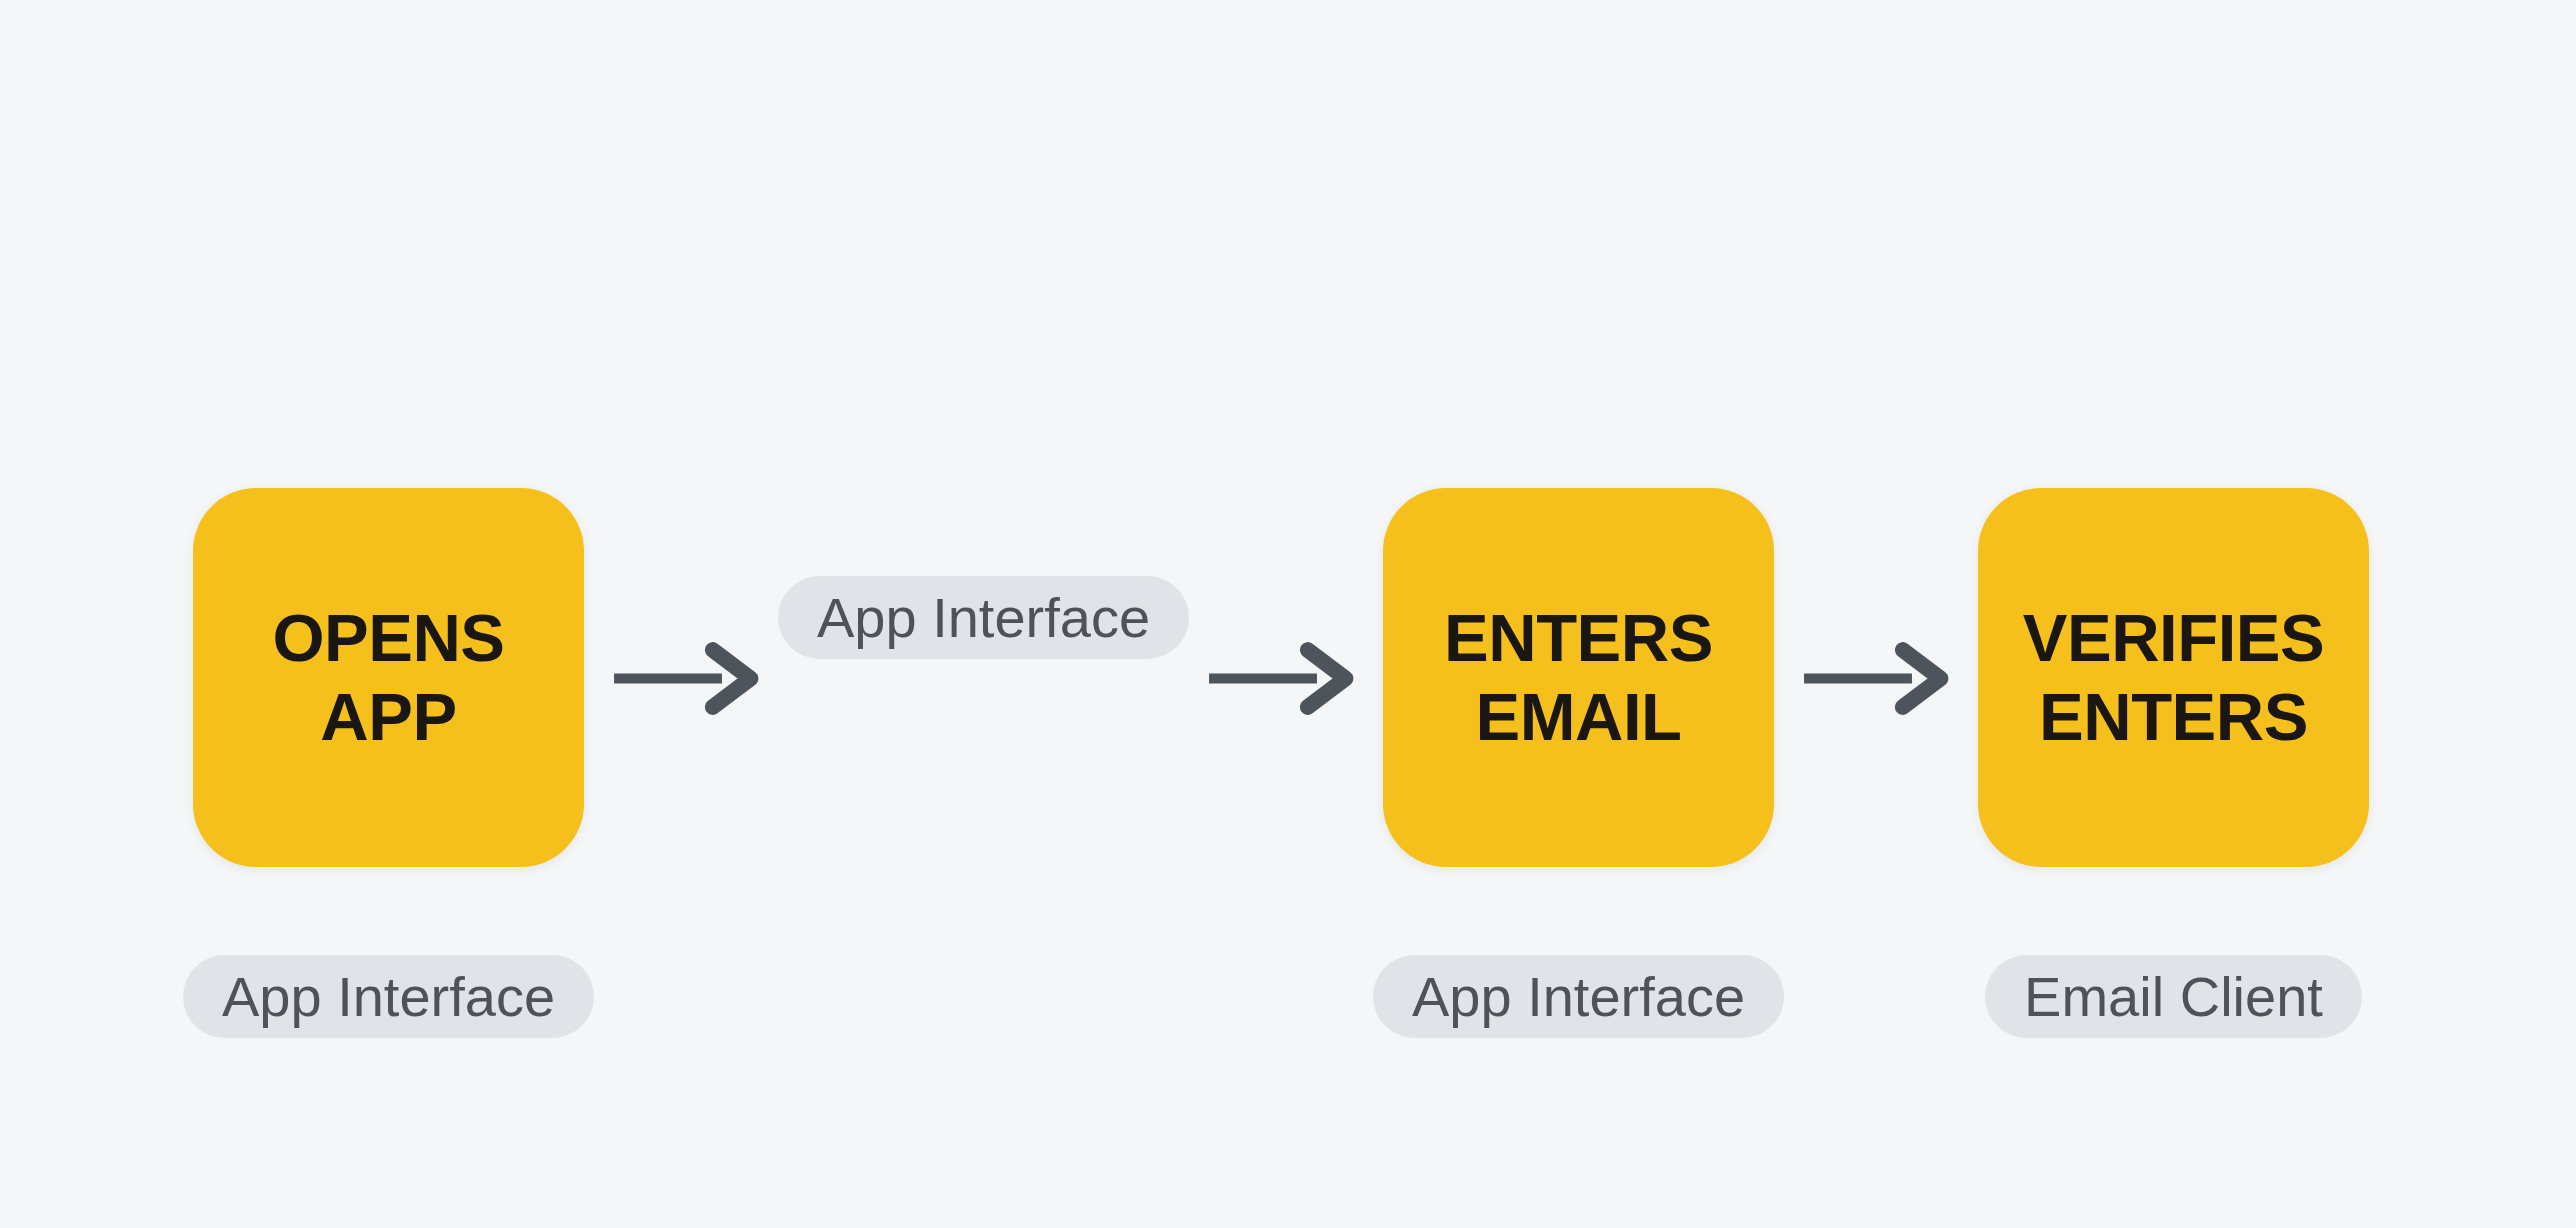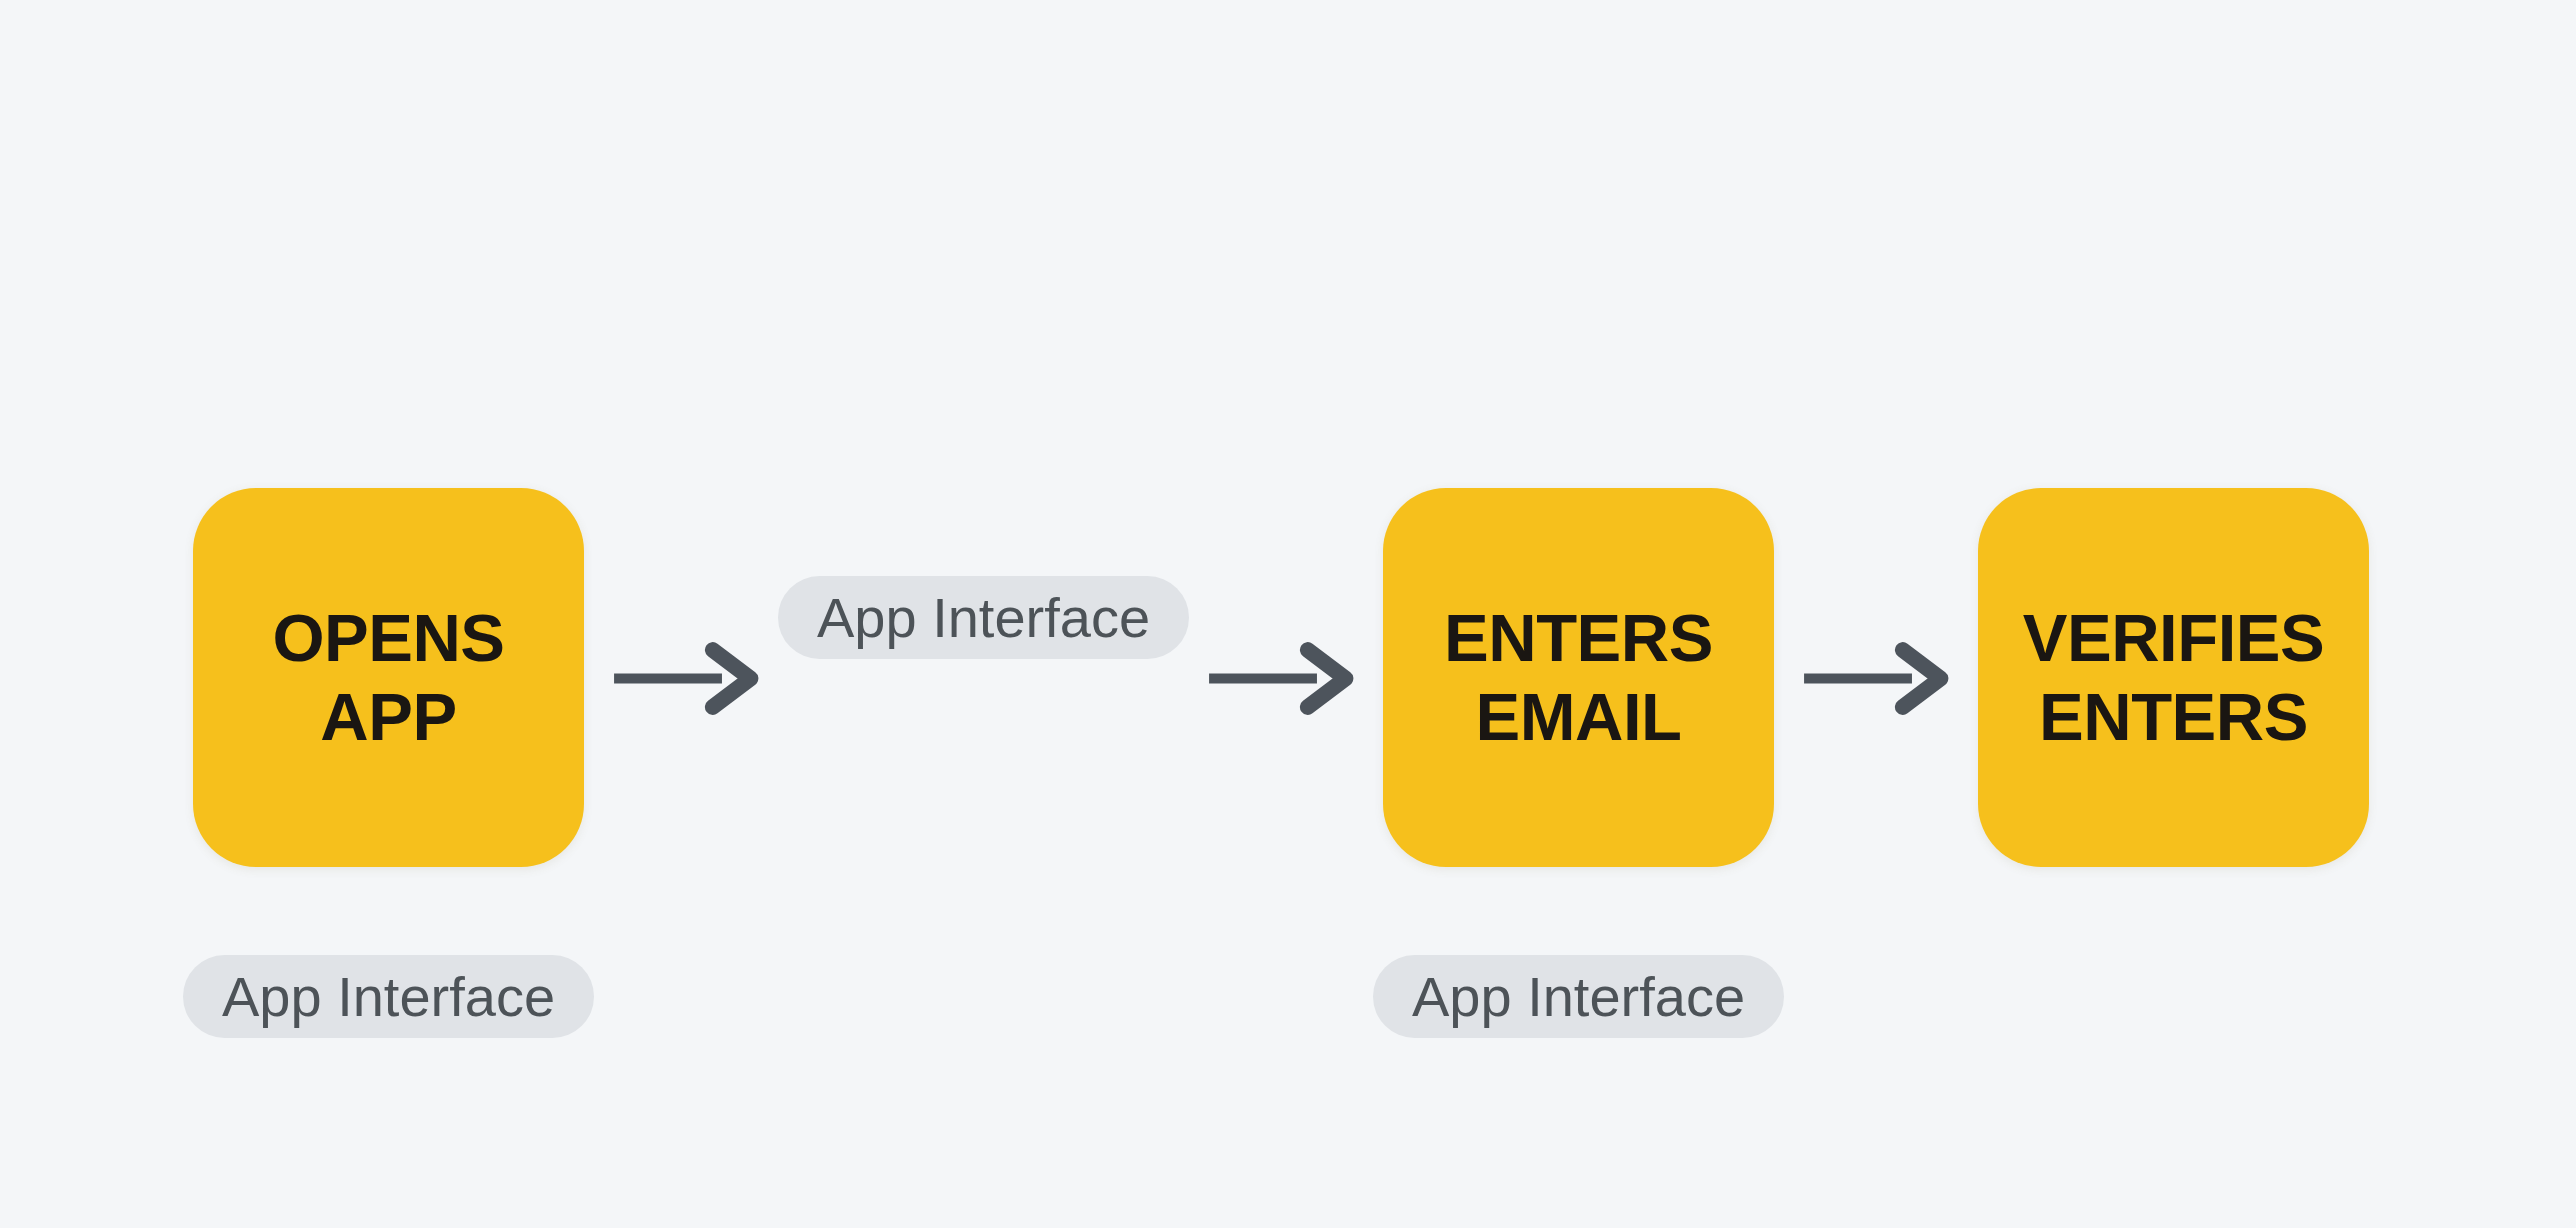--- a/index.html
+++ b/index.html
@@ -88,20 +88,21 @@
 EMAIL</span>
       </div>
       <div class="step-tag">App Interface</div>
     </div>
 
     <div class="step" style="left: 1949px;">
       <div class="step-box">
         <span class="step-label">VERIFIES
 ENTERS</span>
       </div>
+      <div class="step-tag">Email Client</div>
     </div>
 
     <svg class="arrow" viewBox="0 0 158 90" xmlns="http://www.w3.org/2000/svg" style="left: 613px;">
       <line class="stroke" x1="1" y1="45" x2="118" y2="45" stroke-width="11"></line>
       <polyline class="stroke" points="108,14 149,45 108,76" stroke-width="17" stroke-linejoin="round" stroke-linecap="round"></polyline>
     </svg>
 
     <svg class="arrow" viewBox="0 0 158 90" xmlns="http://www.w3.org/2000/svg" style="left: 1208px;">
       <line class="stroke" x1="1" y1="45" x2="118" y2="45" stroke-width="11"></line>
       <polyline class="stroke" points="108,14 149,45 108,76" stroke-width="17" stroke-linejoin="round" stroke-linecap="round"></polyline>

